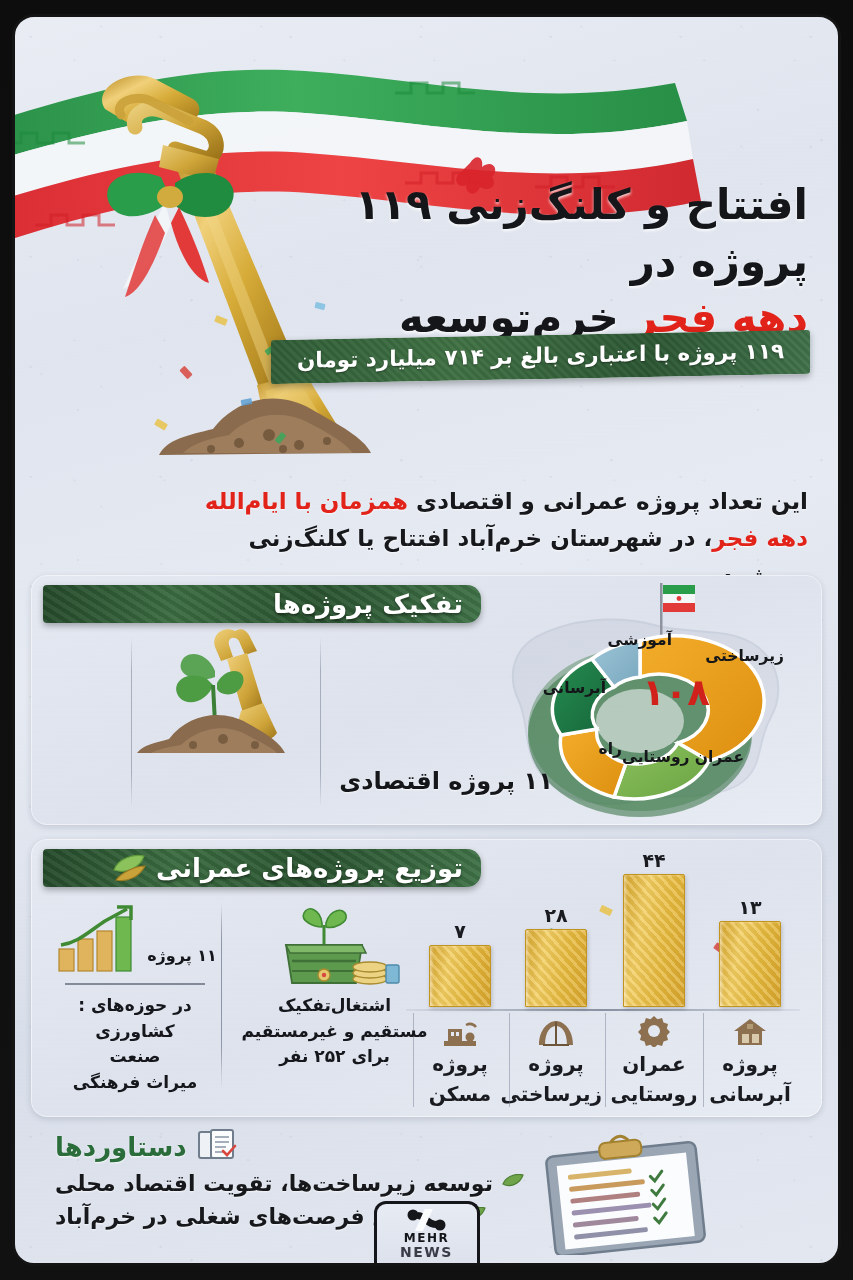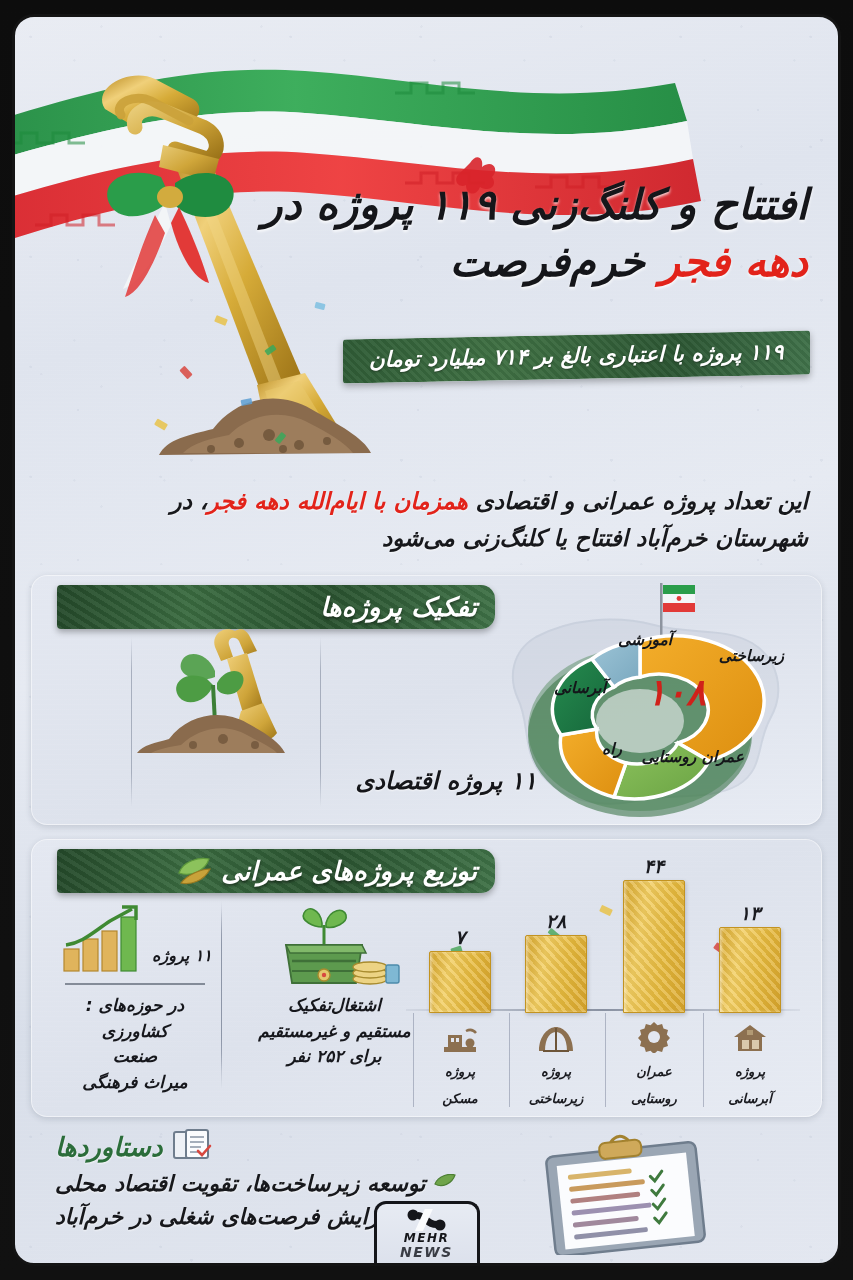--- a/index.html
+++ b/index.html
@@ -14,21 +14,20 @@
     direction: rtl;
   }
 
   .poster {
     position: relative;
     width: 853px;
     height: 1280px;
     background:
       linear-gradient(180deg, #0d0d0d 0%, #111 100%);
     padding: 14px 12px;
-    font-style: italic;
   }
 
   .frame {
     position: relative;
     width: 100%;
     height: 100%;
     border: 3px solid #141414;
     border-radius: 22px;
     overflow: hidden;
     background:
@@ -96,22 +95,22 @@
       repeating-linear-gradient(0deg, rgba(255,255,255,.05) 0 1px, rgba(0,0,0,0) 1px 5px),
       linear-gradient(160deg, #e4e8f1 0%, #dde2ec 50%, #e7ebf3 100%);
     box-shadow: 0 2px 6px rgba(40,50,70,.16), inset 0 0 0 1px rgba(255,255,255,.5);
     overflow: hidden;
   }
   #card-breakdown { top: 558px;  height: 250px; }
   #card-distrib   { top: 822px;  height: 278px; }
   #card-results   { top: 1110px; height: 140px; background: none; box-shadow: none; }
 
   .sec-header {
-    position: absolute; top: 10px; left: 26px;
-    height: 44px; width: 438px;
+    position: absolute; top: 10px; left: 12px;
+    height: 38px; width: 438px;
     border-radius: 4px 14px 14px 4px;
     background:
       repeating-linear-gradient(32deg, rgba(255,255,255,.05) 0 4px, rgba(0,0,0,.06) 4px 8px),
       linear-gradient(95deg, #24492a 0%, #3a6b40 30%, #2a5330 62%, #3f7247 100%);
     display: flex; align-items: center; justify-content: flex-start;
     padding: 0 18px 0 14px;
     box-shadow: 0 3px 6px rgba(0,0,0,.3);
   }
   .sec-header .sec-title {
     color: #fff; font-size: 26px; font-weight: bold;
@@ -160,21 +159,21 @@
   .bar-rect {
     width: 62px; margin: 0 auto;
     background:
       repeating-linear-gradient(48deg, rgba(255,255,255,.18) 0 3px, rgba(0,0,0,.05) 3px 7px),
       linear-gradient(100deg, #d8a72c 0%, #f3ce61 30%, #e8bb3e 62%, #d9a62b 100%);
     border: 1px solid #c39320;
     border-radius: 2px 2px 0 0;
     box-shadow: inset 2px 0 3px rgba(255,255,255,.45), 1px 2px 4px rgba(0,0,0,.18);
   }
   .bar-icon { height: 34px; display:flex; align-items:flex-end; justify-content:center; margin-top: 6px; }
-  .bar-cat { font-size: 13px; font-weight:bold; color:#1a1b20; line-height:1.25; margin-top: 11px; }
+  .bar-cat { font-size: 20px; font-weight:bold; color:#1a1b20; line-height:1.25; margin-top: 5px; }
   .bar-sep { position:absolute; bottom: 0; width:1px; height: 94px; background: rgba(110,120,145,.45); }
 
   .panel {
     position:absolute; text-align:center;
   }
   #panel-jobs { top: 62px; left: 196px; width: 215px; }
   #panel-econ { top: 62px; left: 20px;  width: 168px; }
   .panel-art { height: 92px; display:flex; align-items:center; justify-content:center; }
   .panel-text { font-size: 17px; font-weight:bold; color:#16171c; line-height:1.5; }
   .panel-line { display:block; }
@@ -299,21 +298,21 @@
     <div class="confetti" style="top:330px;left:250px;width:11px;height:6px;background:#39a85a;transform:rotate(-36deg);"></div>
     <div class="confetti" style="top:352px;left:165px;width:12px;height:7px;background:#d8483f;transform:rotate(48deg);"></div>
     <div class="confetti" style="top:382px;left:226px;width:11px;height:6px;background:#5d9fd2;transform:rotate(-12deg);"></div>
     <div class="confetti" style="top:404px;left:140px;width:12px;height:7px;background:#e8c24a;transform:rotate(31deg);"></div>
     <div class="confetti" style="top:418px;left:260px;width:11px;height:6px;background:#39a85a;transform:rotate(-50deg);"></div>
     <div class="confetti" style="top:286px;left:300px;width:10px;height:6px;background:#7ec0e0;transform:rotate(14deg);"></div>
 
     <div class="hero-title">
       <span>افتتاح و کلنگ‌زنی ۱۱۹ پروژه در</span>
       <span class="ttl-l2">
-        <span class="accent-red">دهه فجر</span><span> خرم‌فرصت</span>
+        <span class="accent-red">دهه فجر</span><span> خرم‌توسعه</span>
       </span>
     </div>
 
     <div class="green-banner">
       <span>۱۱۹ پروژه با اعتباری بالغ بر ۷۱۴ میلیارد تومان</span>
     </div>
   </div>
 
   <div class="hero-para" style="top:466px;">
     <span>این تعداد پروژه عمرانی و اقتصادی </span><span class="accent-red">همزمان با ایام‌الله دهه فجر</span><span>، در شهرستان خرم‌آباد افتتاح یا کلنگ‌زنی می‌شود</span>

